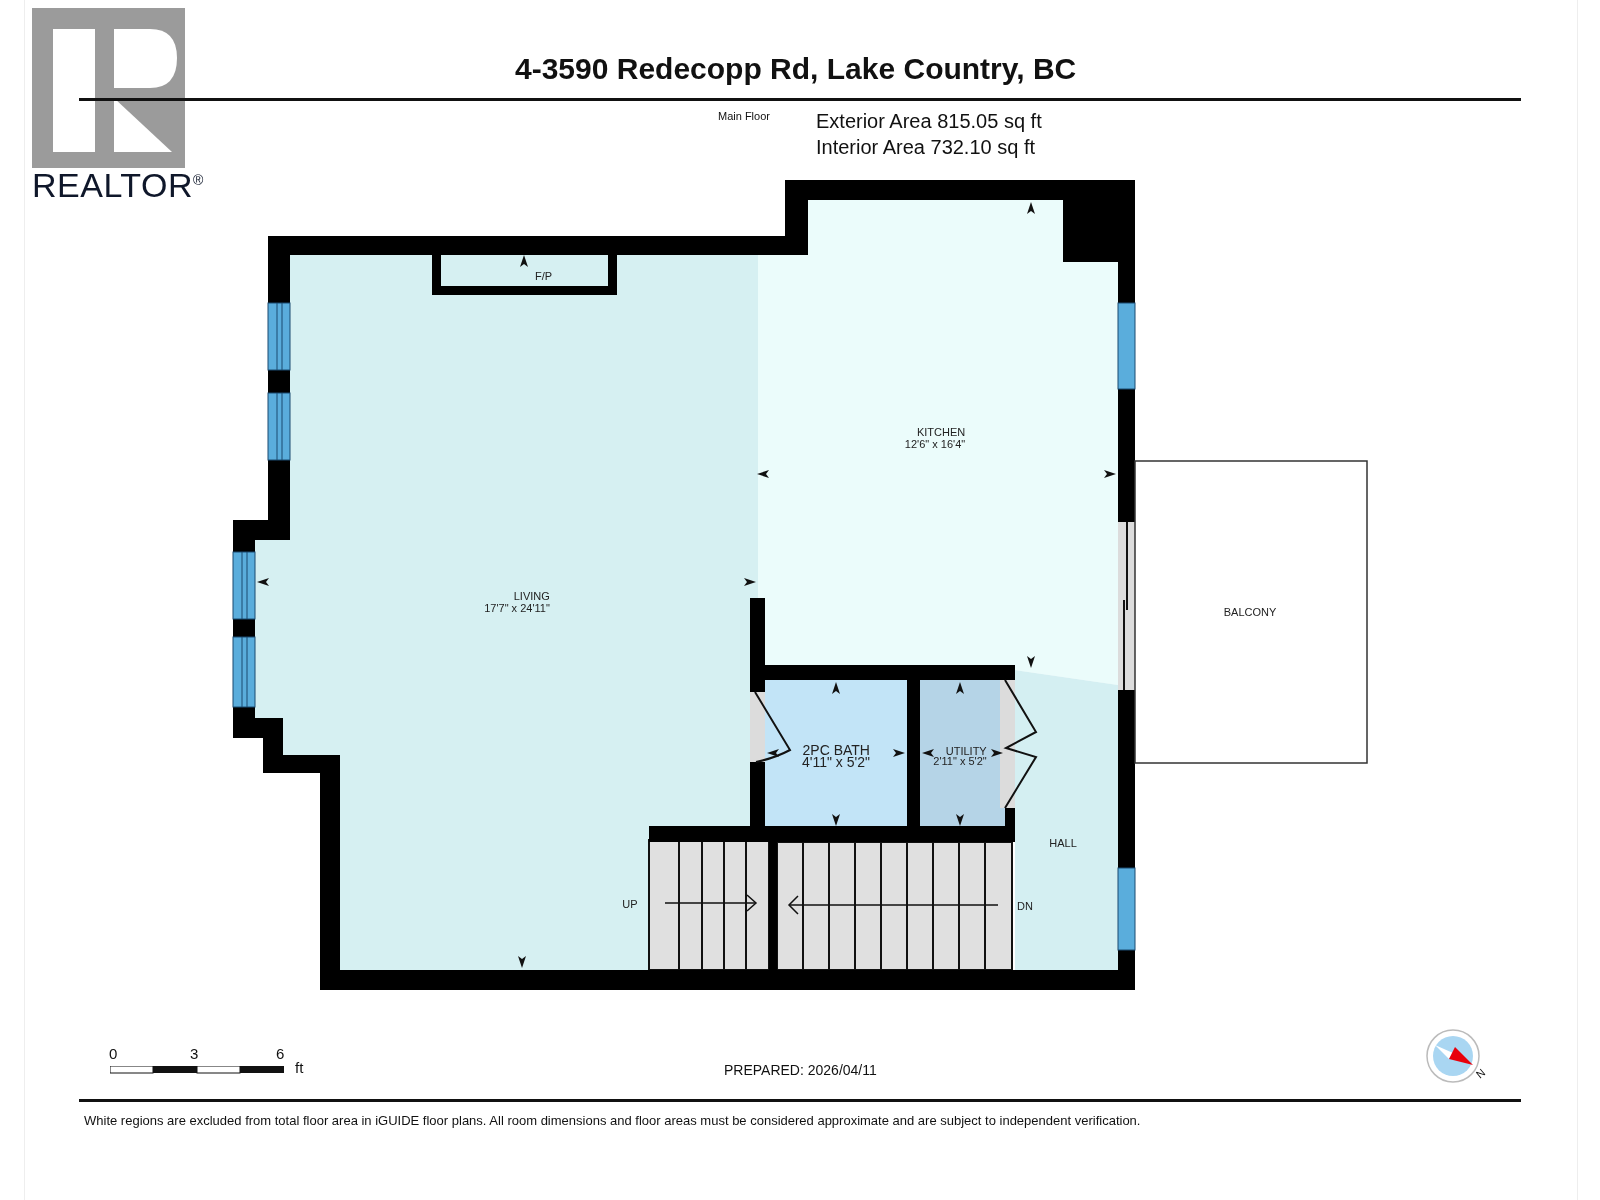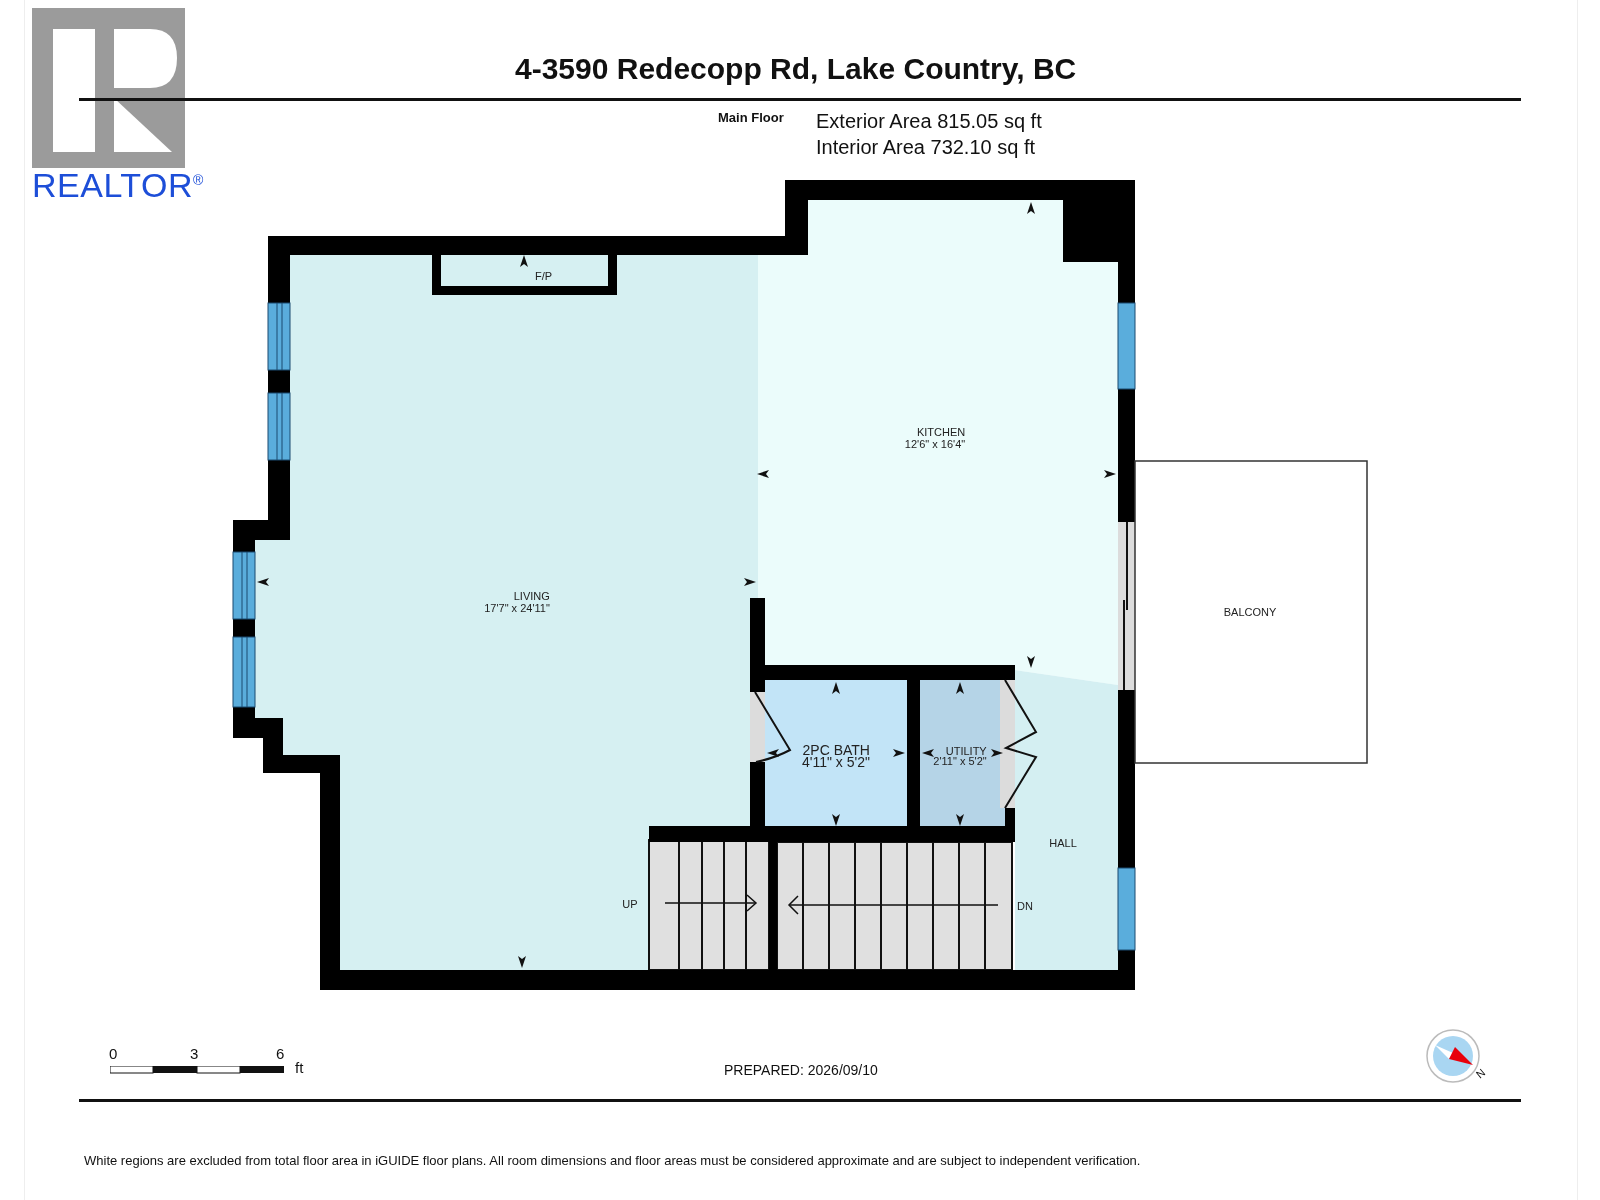--- a/index.html
+++ b/index.html
@@ -1,29 +1,29 @@
 <!DOCTYPE html>
 <html><head>
 <meta charset="utf-8">
 <style>
   html, body { margin:0; padding:0; background:#ffffff; }
   body { width:1600px; height:1200px; position:relative; overflow:hidden; font-family:"Liberation Sans", sans-serif; color:#111; }
   .frame { position:absolute; left:24px; top:0; width:1552px; height:1200px; border-left:1px solid #eee; border-right:1px solid #eee; }
   .logo { position:absolute; left:32px; top:8px; width:153px; height:160px; background:#9b9b9b; }
-  .logo-text { position:absolute; left:32px; top:166px; font-size:34px; color:#1d4ed8; letter-spacing:0.5px; }
+  .logo-text { position:absolute; left:32px; top:166px; font-size:34px; color:#0f172a; letter-spacing:0.5px; }
   .title { position:absolute; left:0; width:1600px; top:52px; text-align:center; font-size:30px; font-weight:bold; padding-left:0; }
   .title span { position:absolute; left:515px; white-space:nowrap; }
   .rule { position:absolute; left:79px; width:1442px; height:3px; background:#111; }
-  .area-label { position:absolute; left:718px; top:110px; font-size:13px; font-weight:bold; }
+  .area-label { position:absolute; left:718px; top:110px; font-size:11px; font-weight:normal; }
   .area-val { position:absolute; left:816px; font-size:20px; }
   .plan { position:absolute; left:0; top:0; }
   .rlabel { position:absolute; font-size:11px; text-align:right; color:#222; line-height:12px; transform:translateX(-50%); white-space:nowrap; }
   .scale-num { position:absolute; font-size:15px; top:1048px; }
   .prepared { position:absolute; left:724px; top:1062px; font-size:14px; }
-  .disclaimer { position:absolute; left:84px; top:1113px; font-size:13px;margin-top:40px; }
+  .disclaimer { position:absolute; left:84px; top:1113px; font-size:13px; }
 </style>
 </head>
 <body>
 
 <div class="frame"></div>
 
 <div class="logo">
   <svg width="153" height="160" viewBox="0 0 153 160">
     <rect x="21" y="21" width="42" height="123" fill="#fff"></rect>
     <path d="M82 21 H118 Q145 21 145 50 Q145 80 118 80 H82 Z" fill="#fff"></path>
@@ -180,21 +180,21 @@
 <div class="scale-num" style="left:190px;top:1045px">3</div>
 <div class="scale-num" style="left:276px;top:1045px">6</div>
 <svg style="position:absolute;left:110px;top:1066px" width="175" height="8">
   <rect x="0" y="0" width="43" height="7" fill="#fff" stroke="#111" stroke-width="1"></rect>
   <rect x="43" y="0" width="44" height="7" fill="#111"></rect>
   <rect x="87" y="0" width="43" height="7" fill="#fff" stroke="#111" stroke-width="1"></rect>
   <rect x="130" y="0" width="44" height="7" fill="#111"></rect>
 </svg>
 <div class="scale-num" style="left:295px;top:1059px">ft</div>
 
-<div class="prepared">PREPARED: 2026/09/10</div>
+<div class="prepared">PREPARED: 2026/04/11</div>
 
 <svg style="position:absolute;left:1425px;top:1029px" width="70" height="60">
   <circle cx="28" cy="27" r="26" fill="#fff" stroke="#bbb" stroke-width="1.5"></circle>
   <circle cx="28" cy="27" r="20" fill="#a9d6f2"></circle>
   <polygon points="10,16 28,24 24,30" fill="#fff"></polygon>
   <polygon points="24,30 30,18 48,36" fill="#e8000b"></polygon>
   <text x="55" y="50" font-size="11" font-family="Liberation Sans, sans-serif" fill="#111" transform="rotate(-40 55 50)">N</text>
 </svg>
 
 <div class="rule" style="top:1099px"></div>

